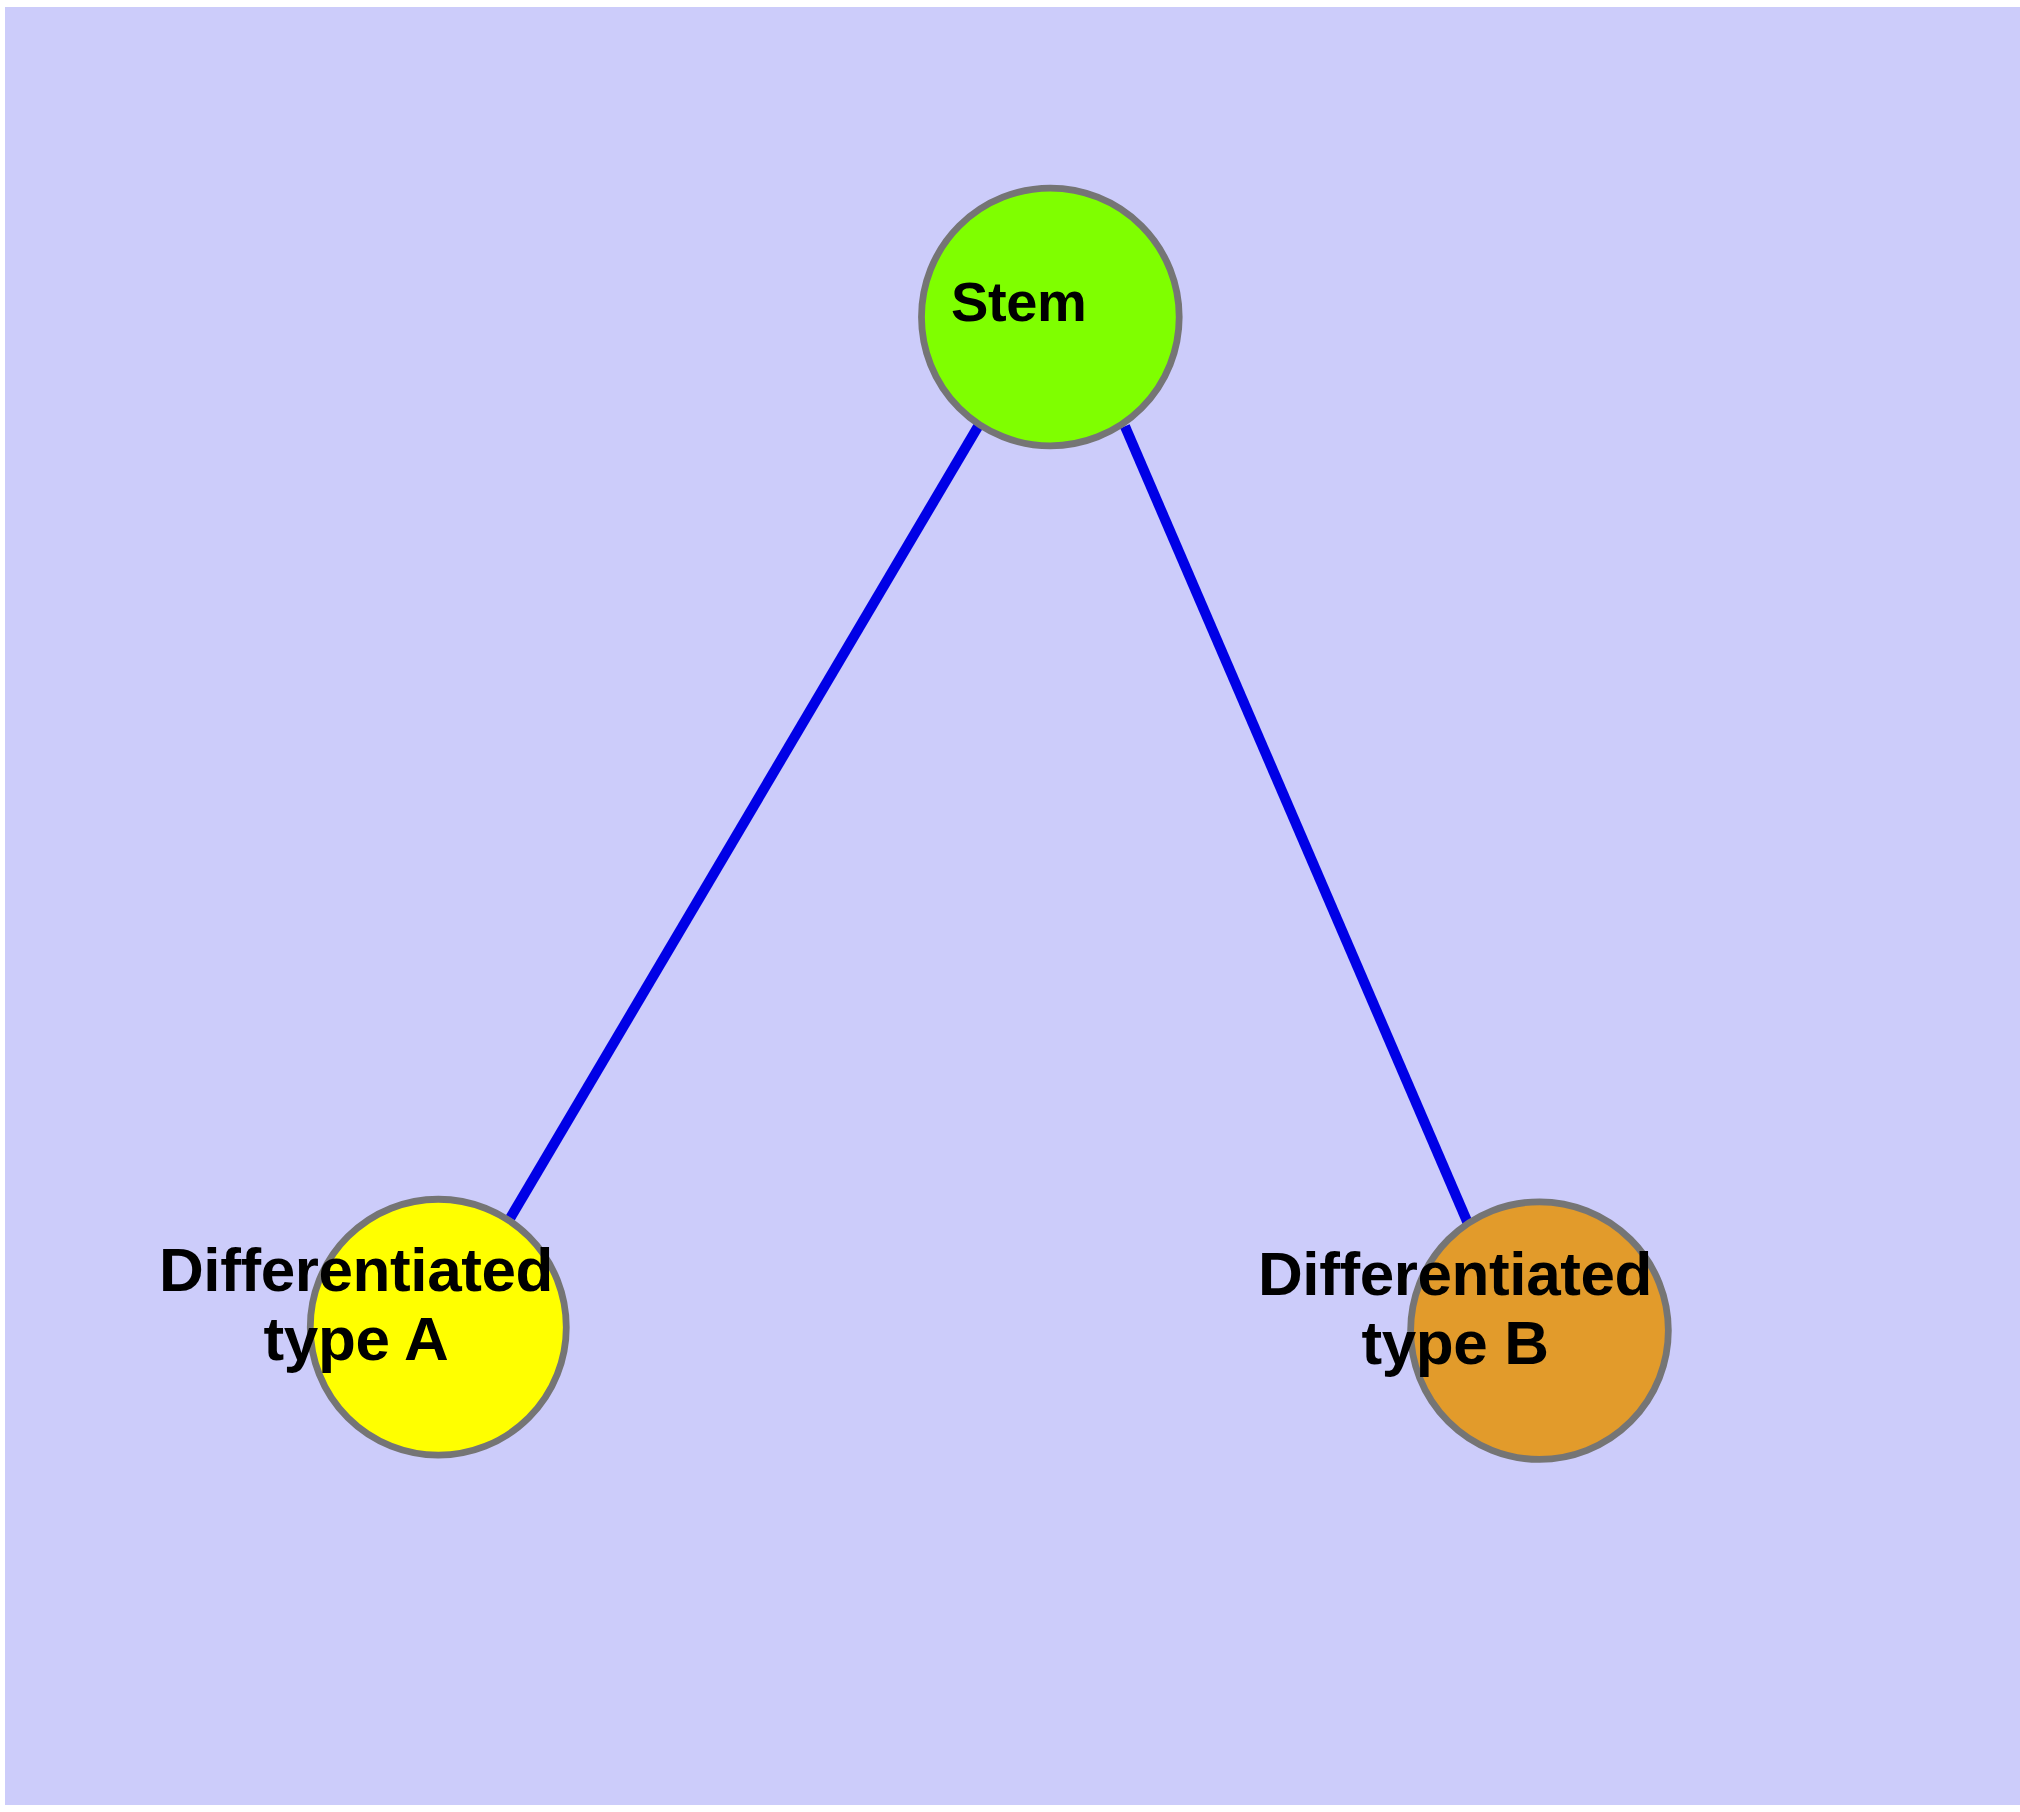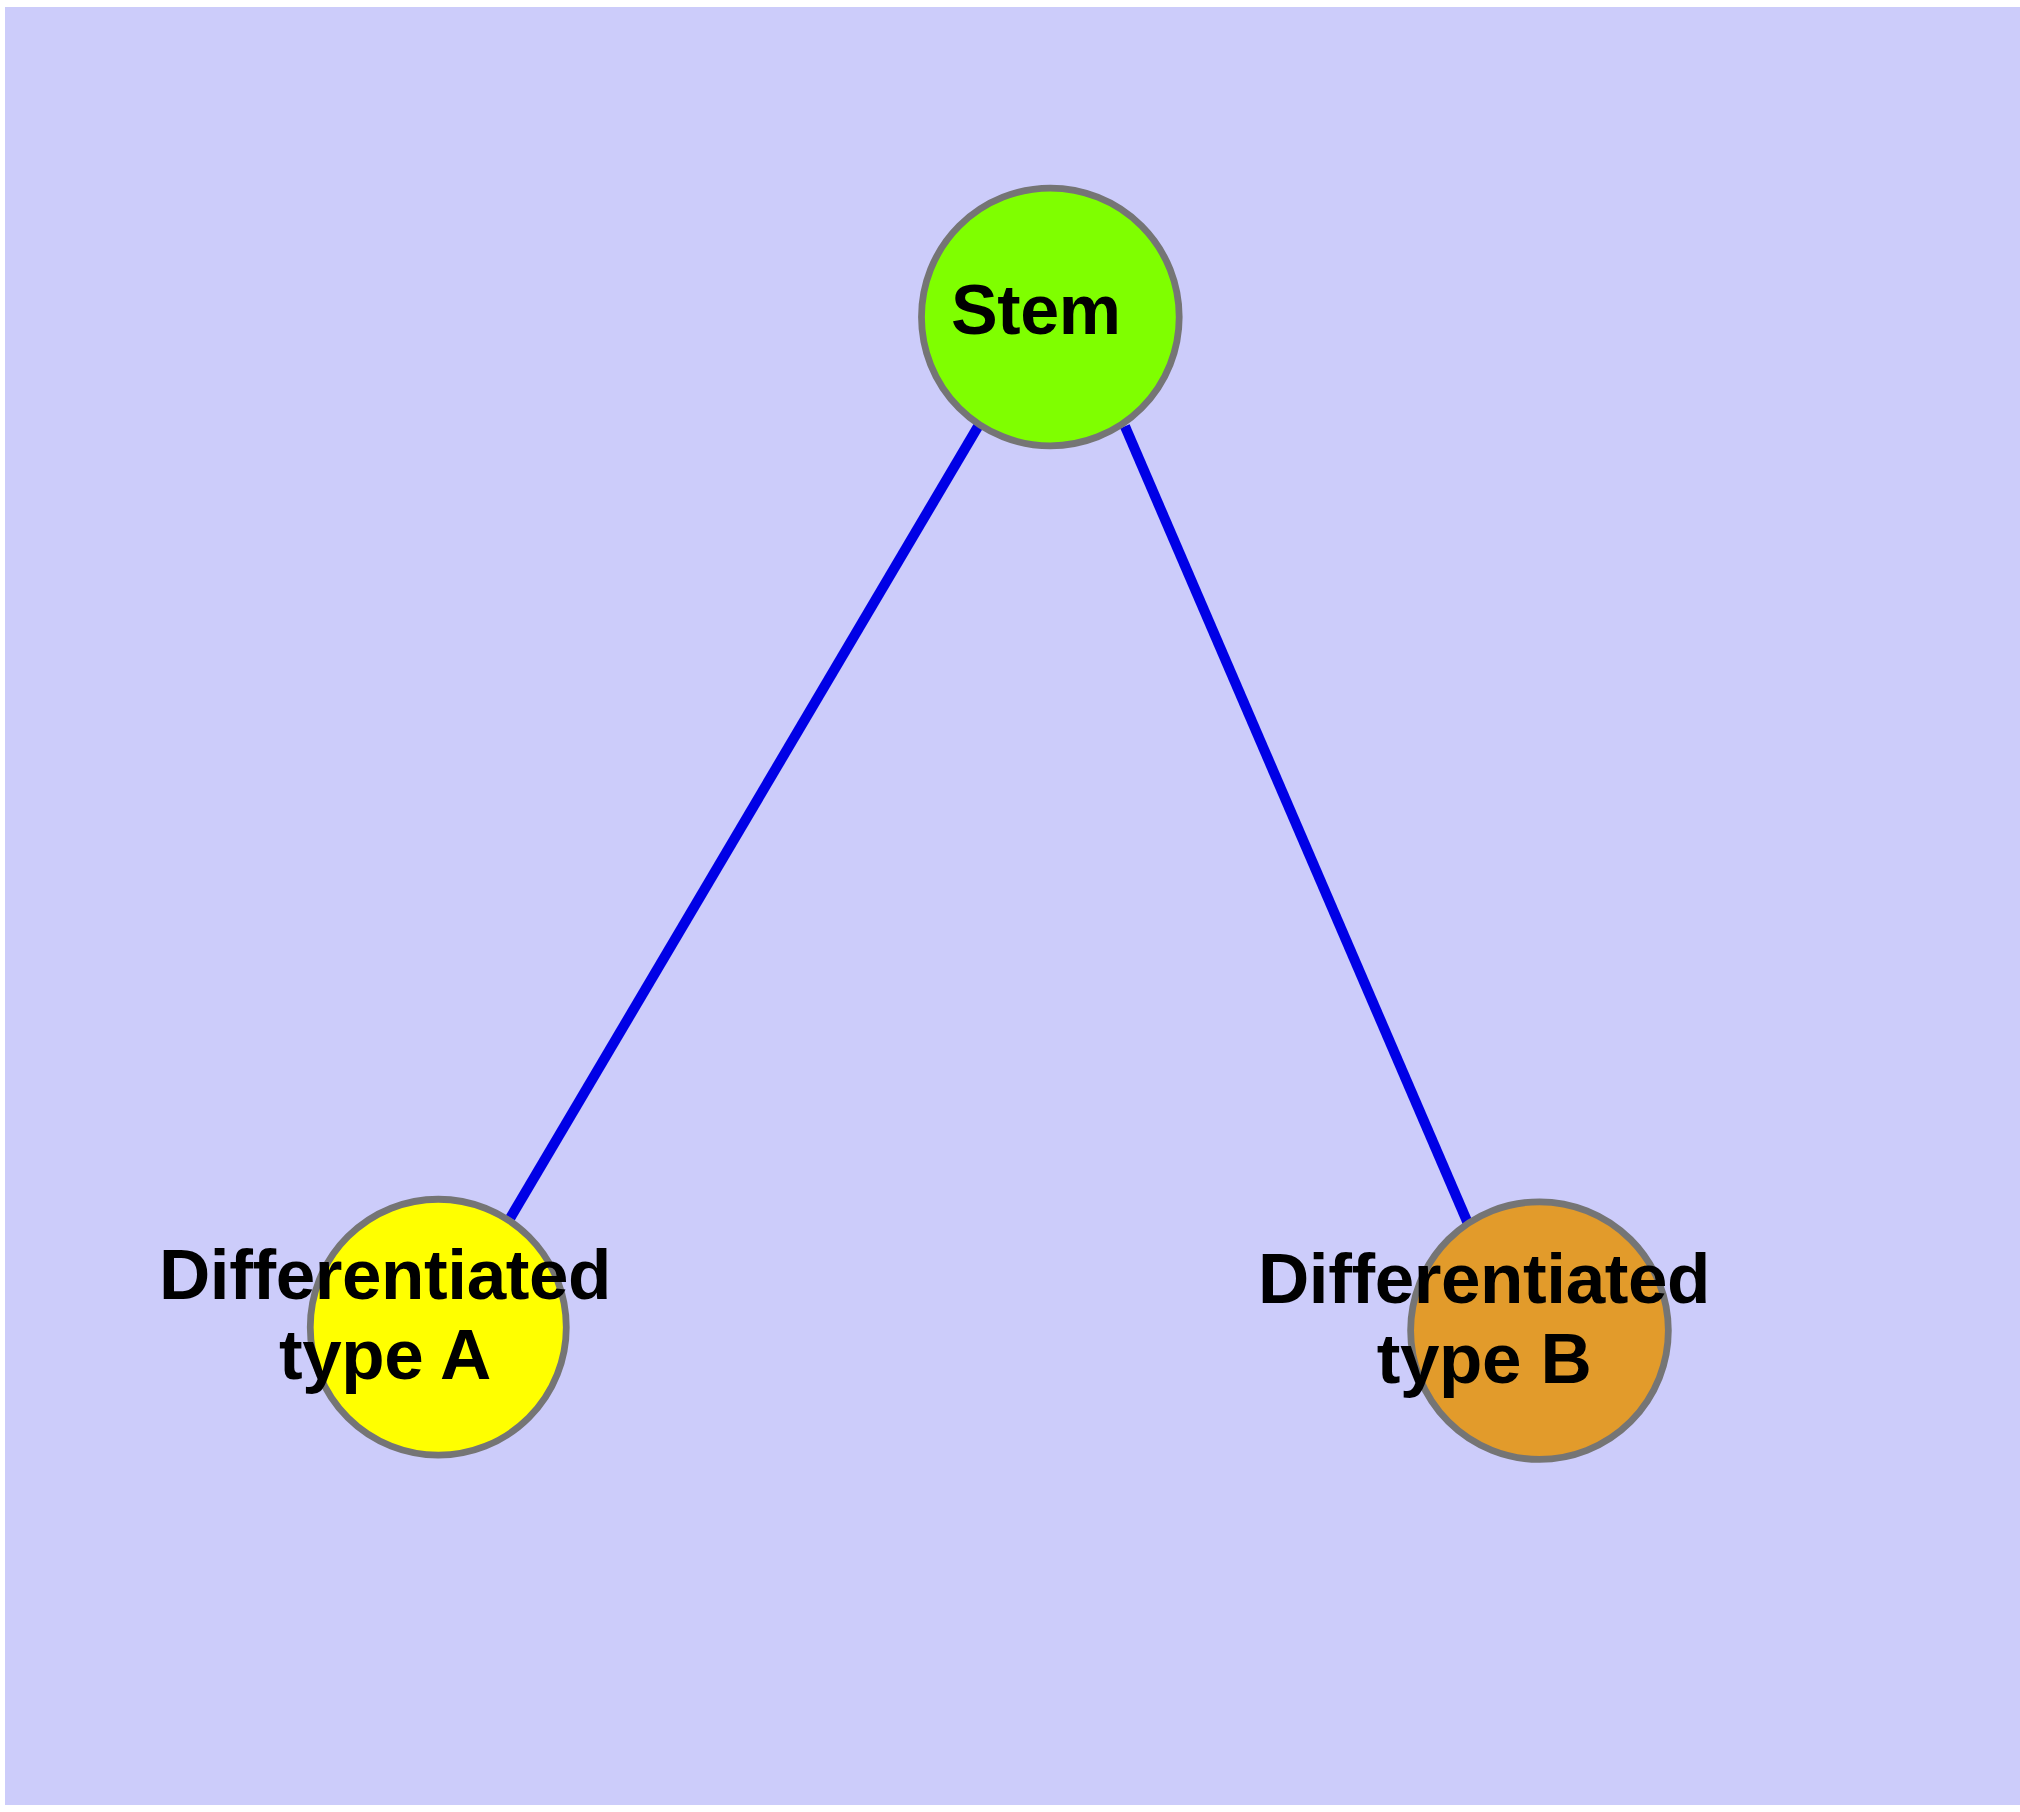--- a/index.html
+++ b/index.html
@@ -34,22 +34,22 @@
   .node-label {
     position: absolute;
     text-align: center;
     font-weight: bold;
     color: #000000;
     line-height: 1.12;
     white-space: pre;
     letter-spacing: -0.4px;
     pointer-events: none;
   }
-  .label-stem   { font-size: 70px; }
-  .label-leaf   { font-size: 71px; }
+  .label-stem   { font-size: 56px; }
+  .label-leaf   { font-size: 62px; }
 </style>
 </head>
 <body>
 
 <div id="canvas">
   <div id="plot-area"></div>
 
   <svg class="graph" viewBox="0 0 2384 2138" preserveAspectRatio="none">
     <g id="edges-group">
         <line x1="1155" y1="501" x2="602" y2="1437" stroke="#0000e6" stroke-width="12" stroke-linecap="butt"></line>

